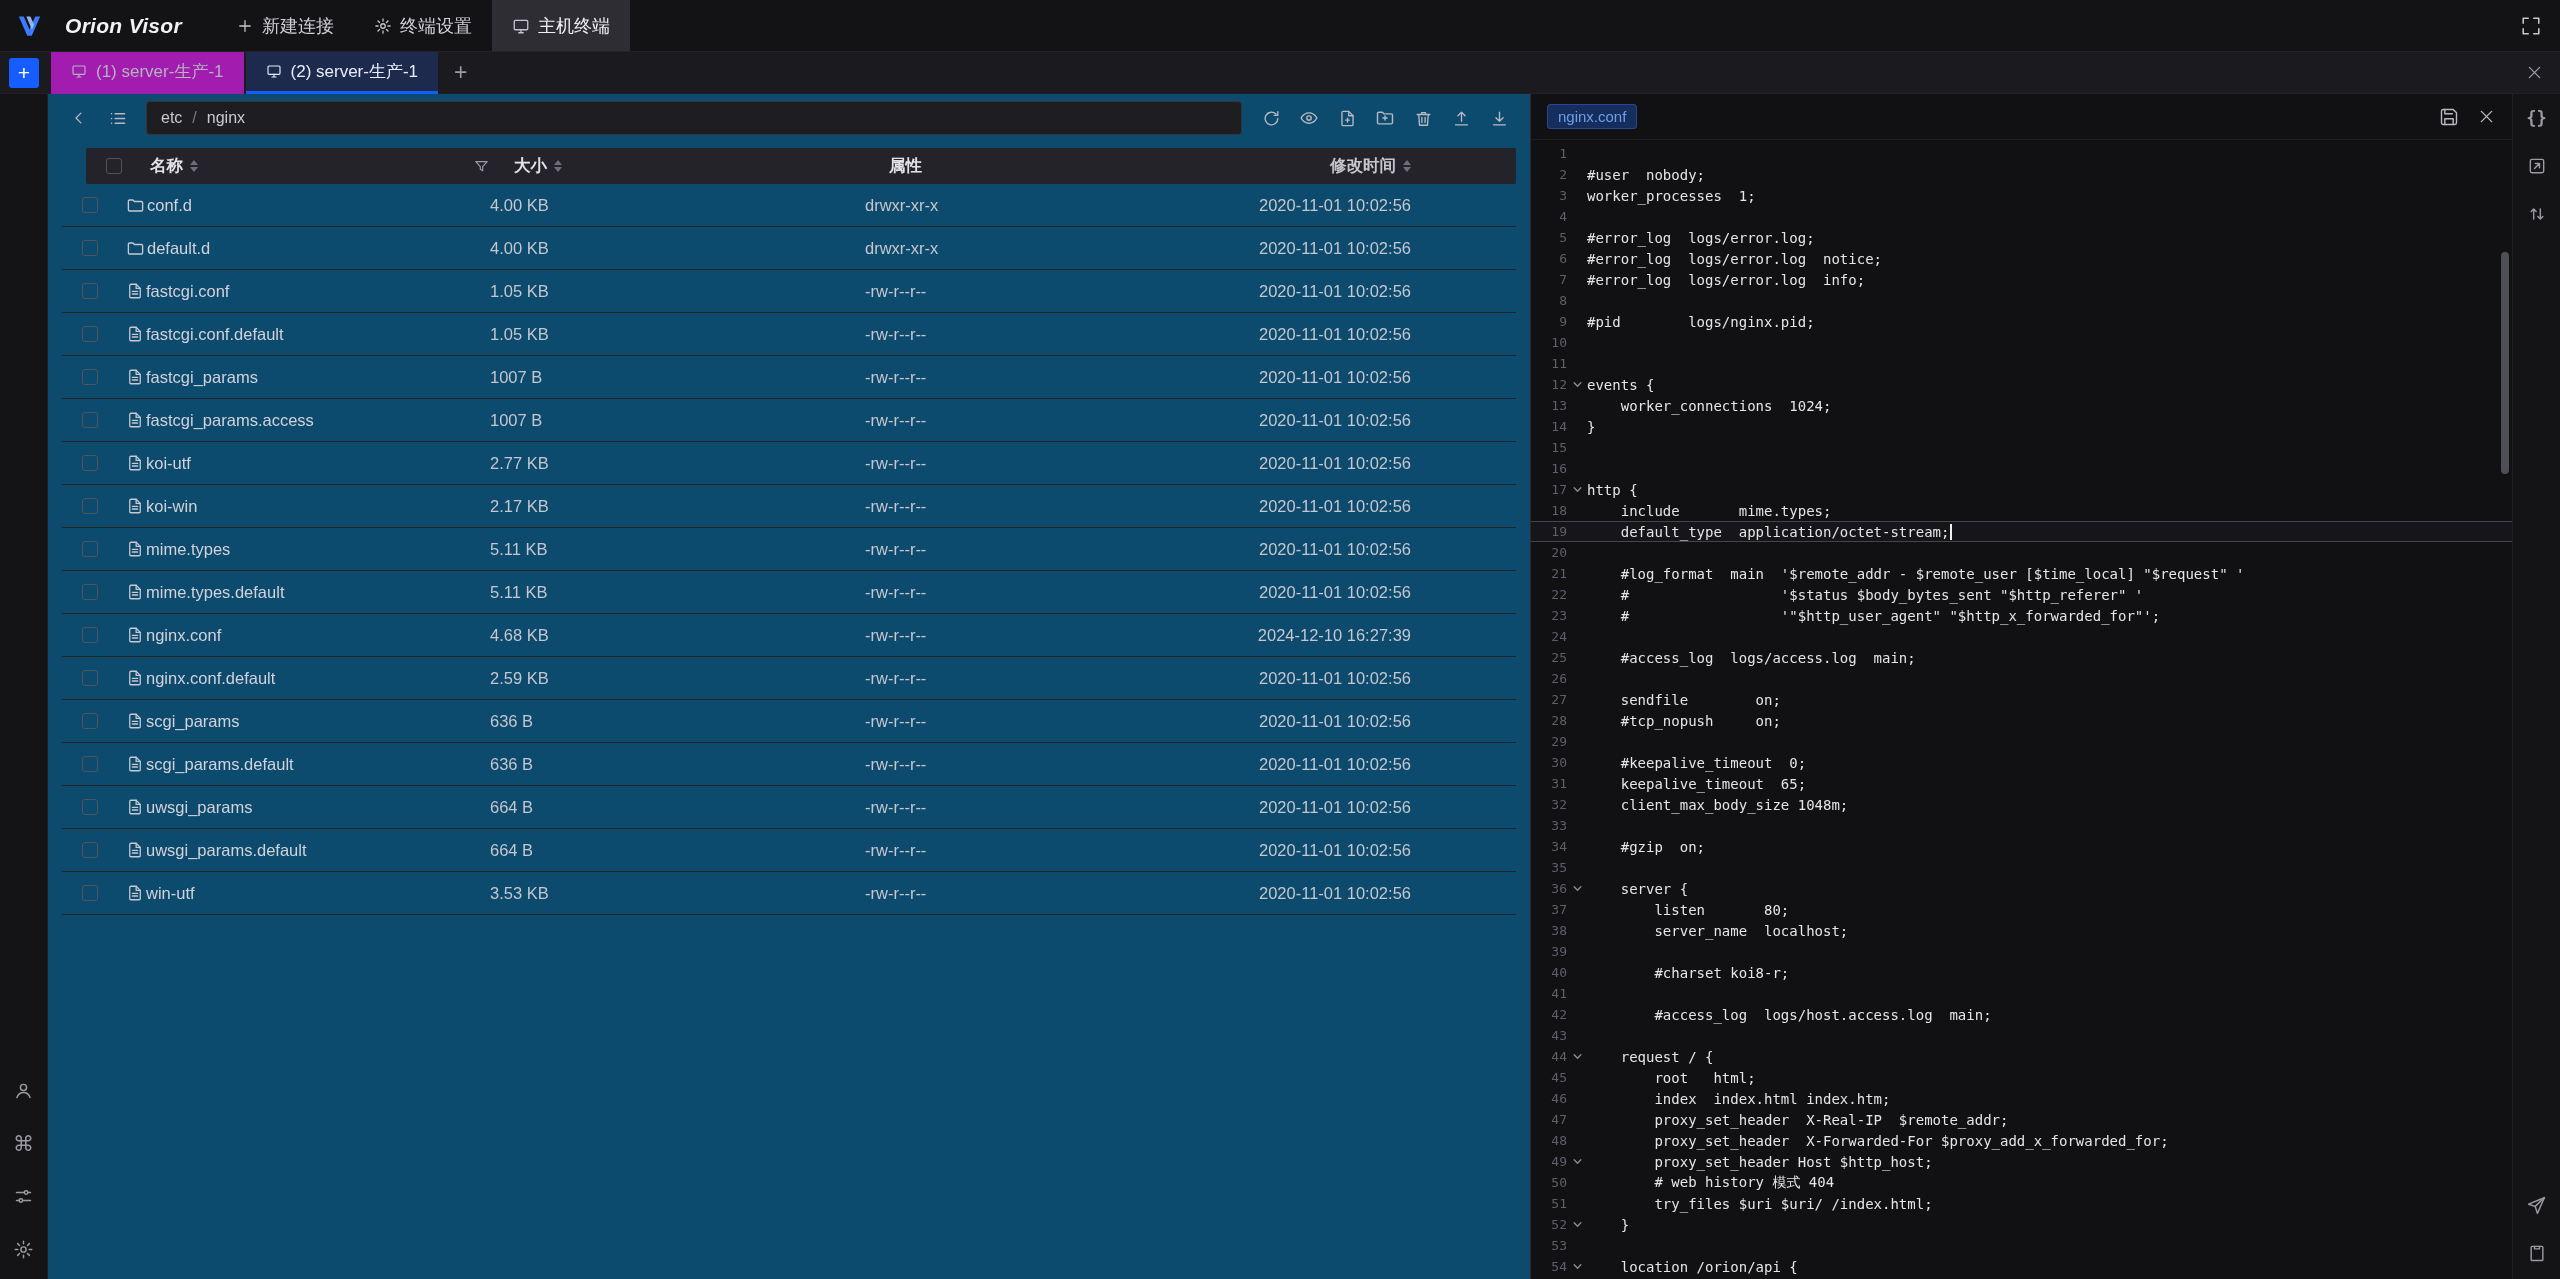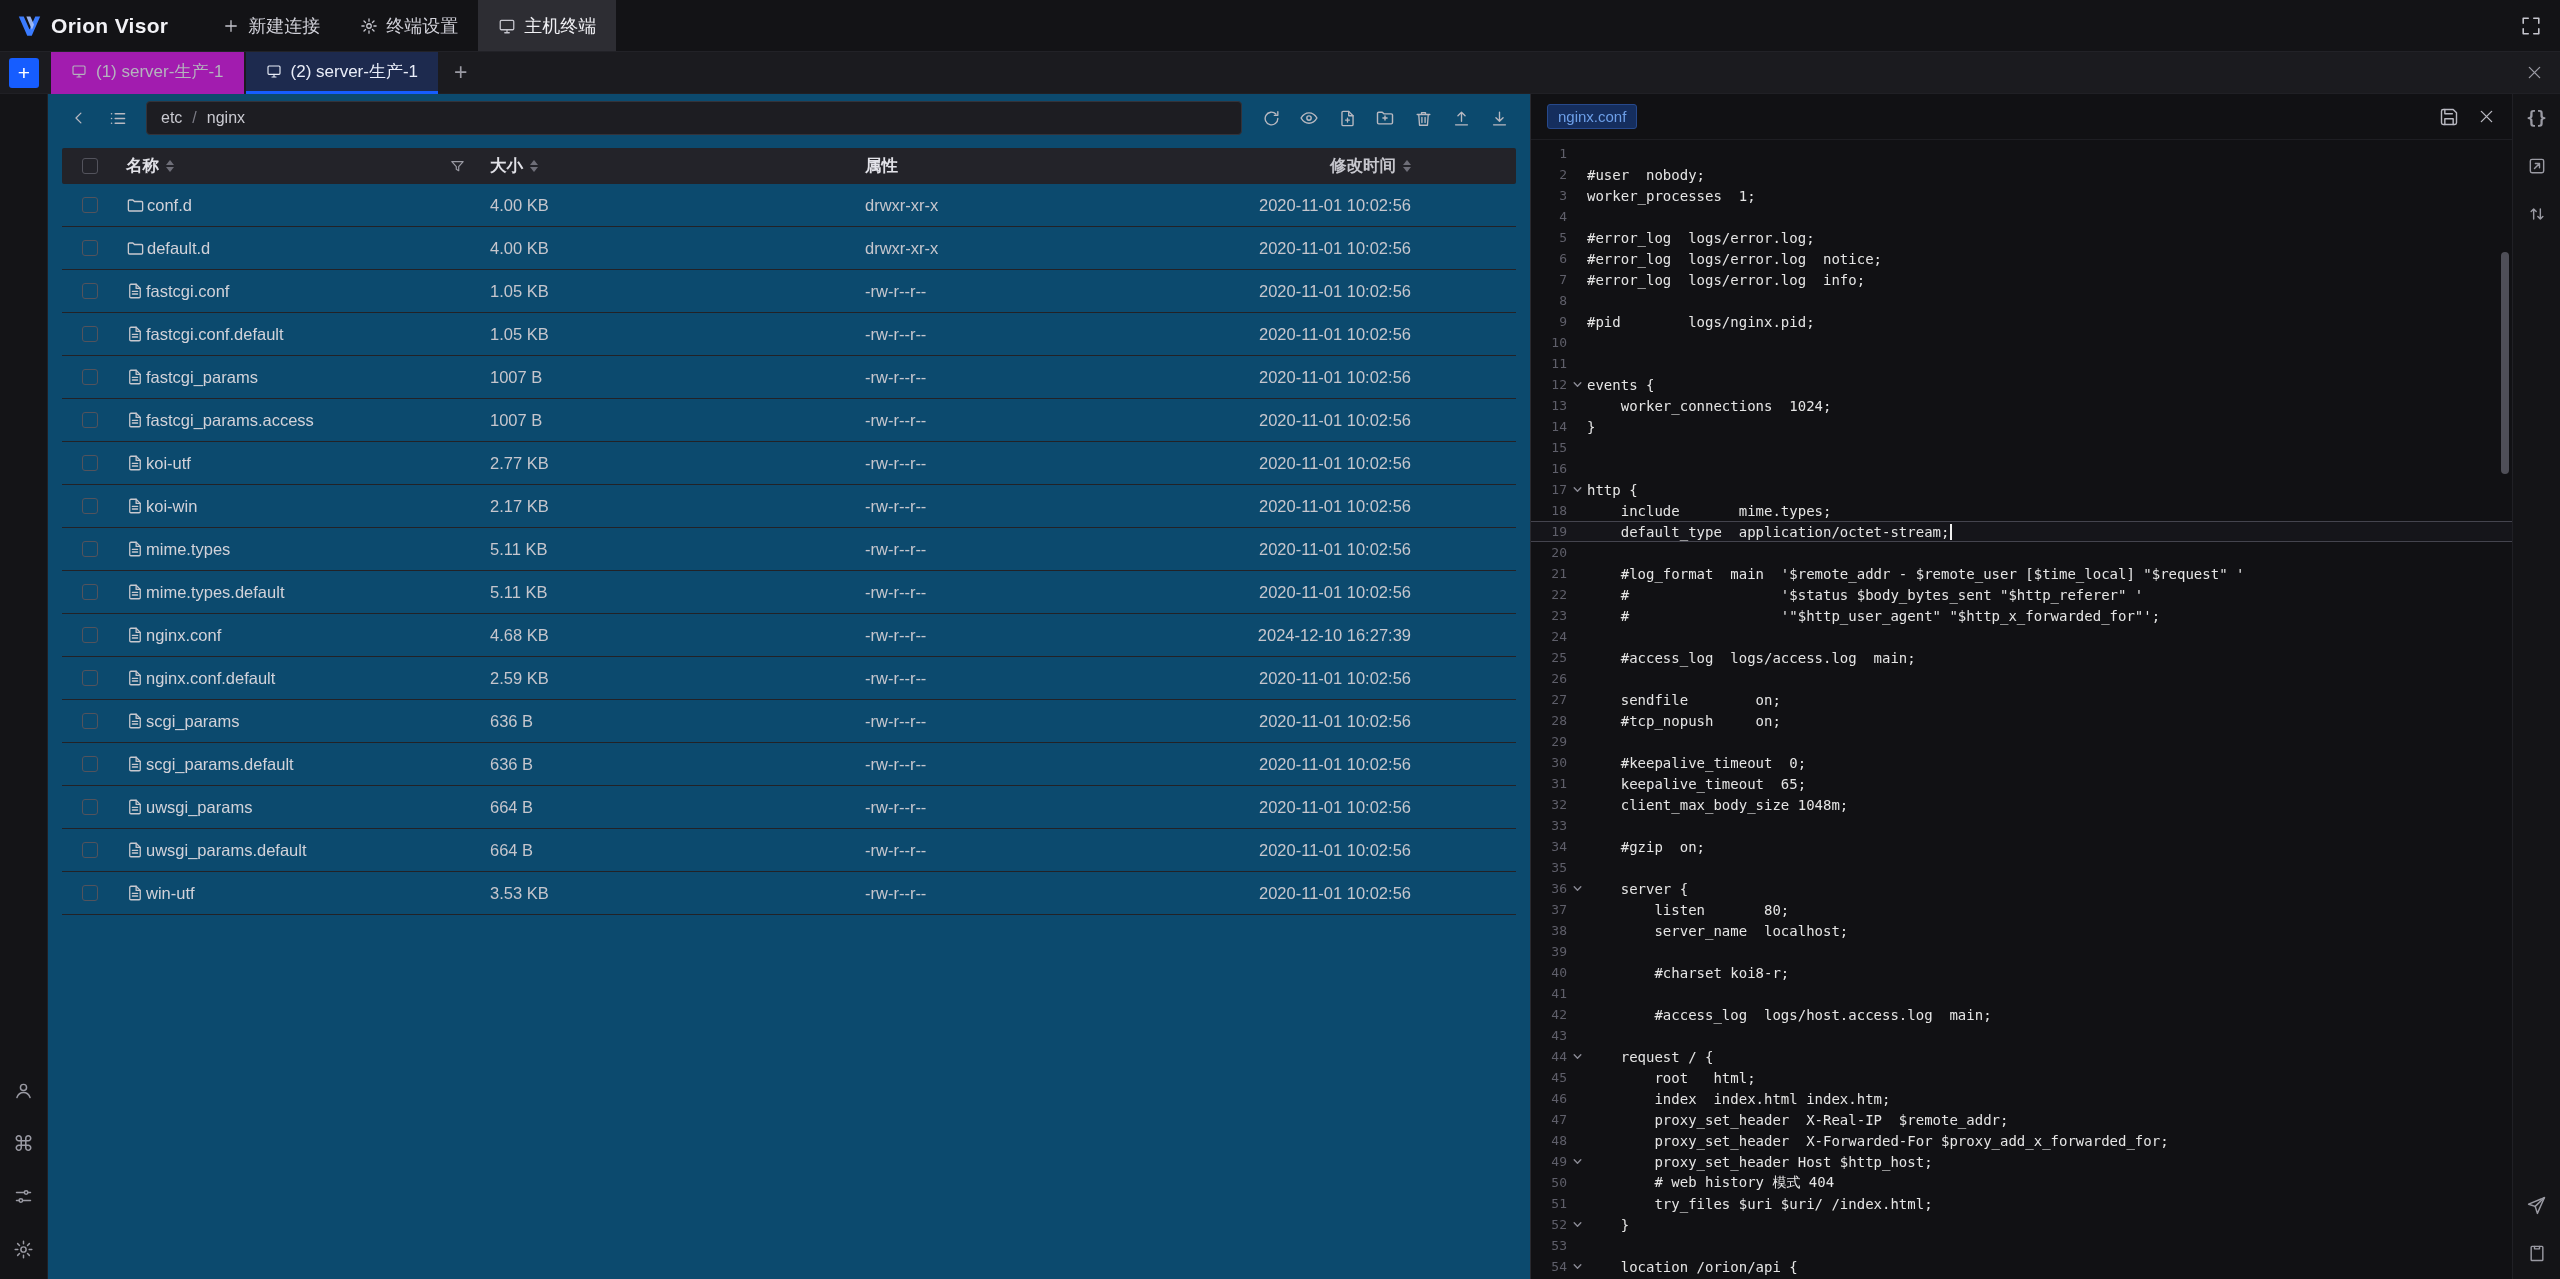--- a/index.html
+++ b/index.html
@@ -8,21 +8,21 @@
     background:#141417;
     color:#d6d6dc;
     font-family:"Liberation Sans", sans-serif;
     font-size:17px;
   }
   svg { display:block; }
   .ic { stroke:currentColor; fill:none; stroke-width:1.7; stroke-linecap:round; stroke-linejoin:round; }
 
   
   .topbar { height:52px; background:#131316; border-bottom:1px solid #222227; display:flex; align-items:center; }
-  .logo { display:flex; align-items:center; gap:8px; padding:0 18px 0 16px; }
+  .logo { display:flex; align-items:center; gap:22px; padding:0 18px 0 16px;font-style:italic; }
   .logo-text { font-size:21px; font-weight:bold; color:#f2f2f6; letter-spacing:.3px; }
   .topmenu { display:flex; align-items:stretch; height:100%; margin-left:16px; }
   .menu-item { display:flex; align-items:center; gap:8px; padding:0 20px; font-size:18px; color:#d0d0d8; cursor:pointer; }
   .menu-item.active { background:#2d2d33; color:#f0f0f4; }
   .menu-item .mi { color:#c6c6ce; }
   .topbar-right { margin-left:auto; padding-right:18px; color:#c6c6ce; }
 
   
   .main { display:flex; height:1227px; }
   .main-col { flex:1; display:flex; flex-direction:column; min-width:0; }
@@ -52,21 +52,21 @@
   .file-panel { width:1482px; display:flex; flex-direction:column; background:#0c4a6e; }
   .file-toolbar { height:48px; display:flex; align-items:center; padding:0 14px; gap:4px; }
   .tool-btn { width:34px; height:34px; display:flex; align-items:center; justify-content:center; color:#b9b9c1; cursor:pointer; border-radius:3px; }
   .breadcrumb { flex:1; height:34px; margin:0 8px; background:#1d1d22; border:1px solid #33333a; border-radius:4px;
     display:flex; align-items:center; gap:10px; padding:0 14px; color:#cacad1; font-size:16px; }
   .breadcrumb .sep { color:#7b7b85; }
   .crumb { cursor:pointer; }
 
   .file-table { flex:1; margin:6px 14px 0 14px; overflow:hidden; display:flex; flex-direction:column; }
   .thead, .trow { display:grid; grid-template-columns:56px 372px 375px 375px 1fr; align-items:center; }
-  .thead { height:36px; background:#232329; color:#e2e2e8; font-weight:bold; font-size:16.5px; border-radius:2px; }
+  .thead { height:36px; background:#232329; color:#e2e2e8; font-weight:bold; font-size:16.5px; border-radius:2px;margin-left:24px; }
   .trow { height:43px; border-bottom:1px solid #222227; font-size:16.5px; color:#d2d2d9; }
   .cell { display:flex; align-items:center; min-width:0; }
   .c-cb { justify-content:center; }
   .cb { width:16px; height:16px; border:1.5px solid #53535c; border-radius:3px; background:transparent; display:inline-block; cursor:pointer; }
   .c-name { gap:2px; padding-left:8px; }
   .c-name .ficon { color:#c9c9cf; flex:none; }
   .fname { cursor:pointer; white-space:nowrap; }
   .c-size, .c-attr { color:#c6c6cd; }
   .c-time { justify-content:flex-end; padding-right:105px; color:#c6c6cd; }
   .h-name { justify-content:flex-start; padding-left:8px; }

